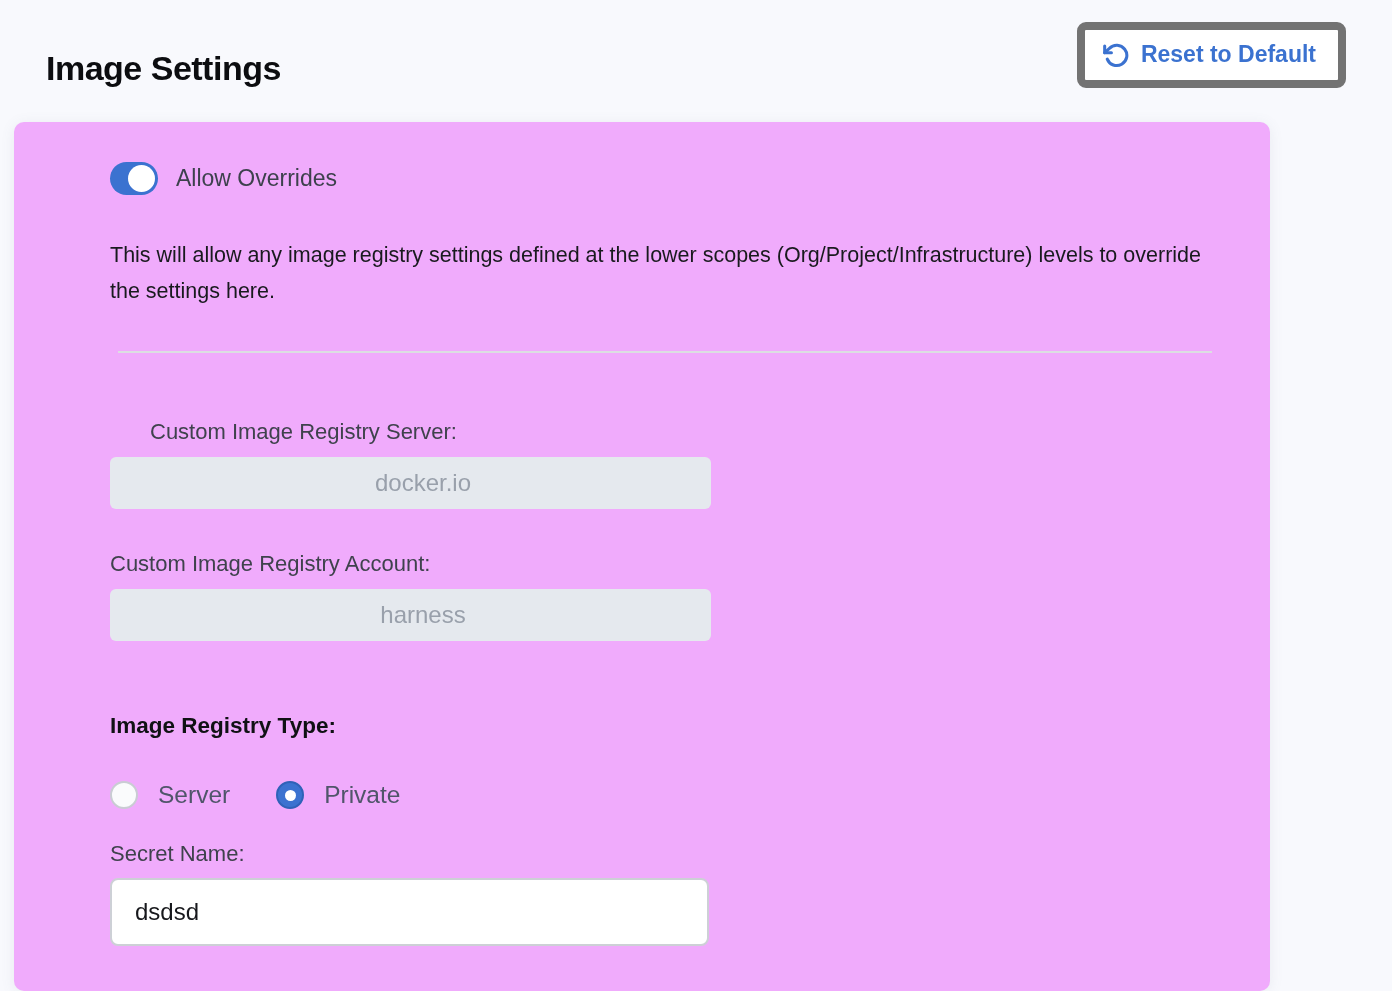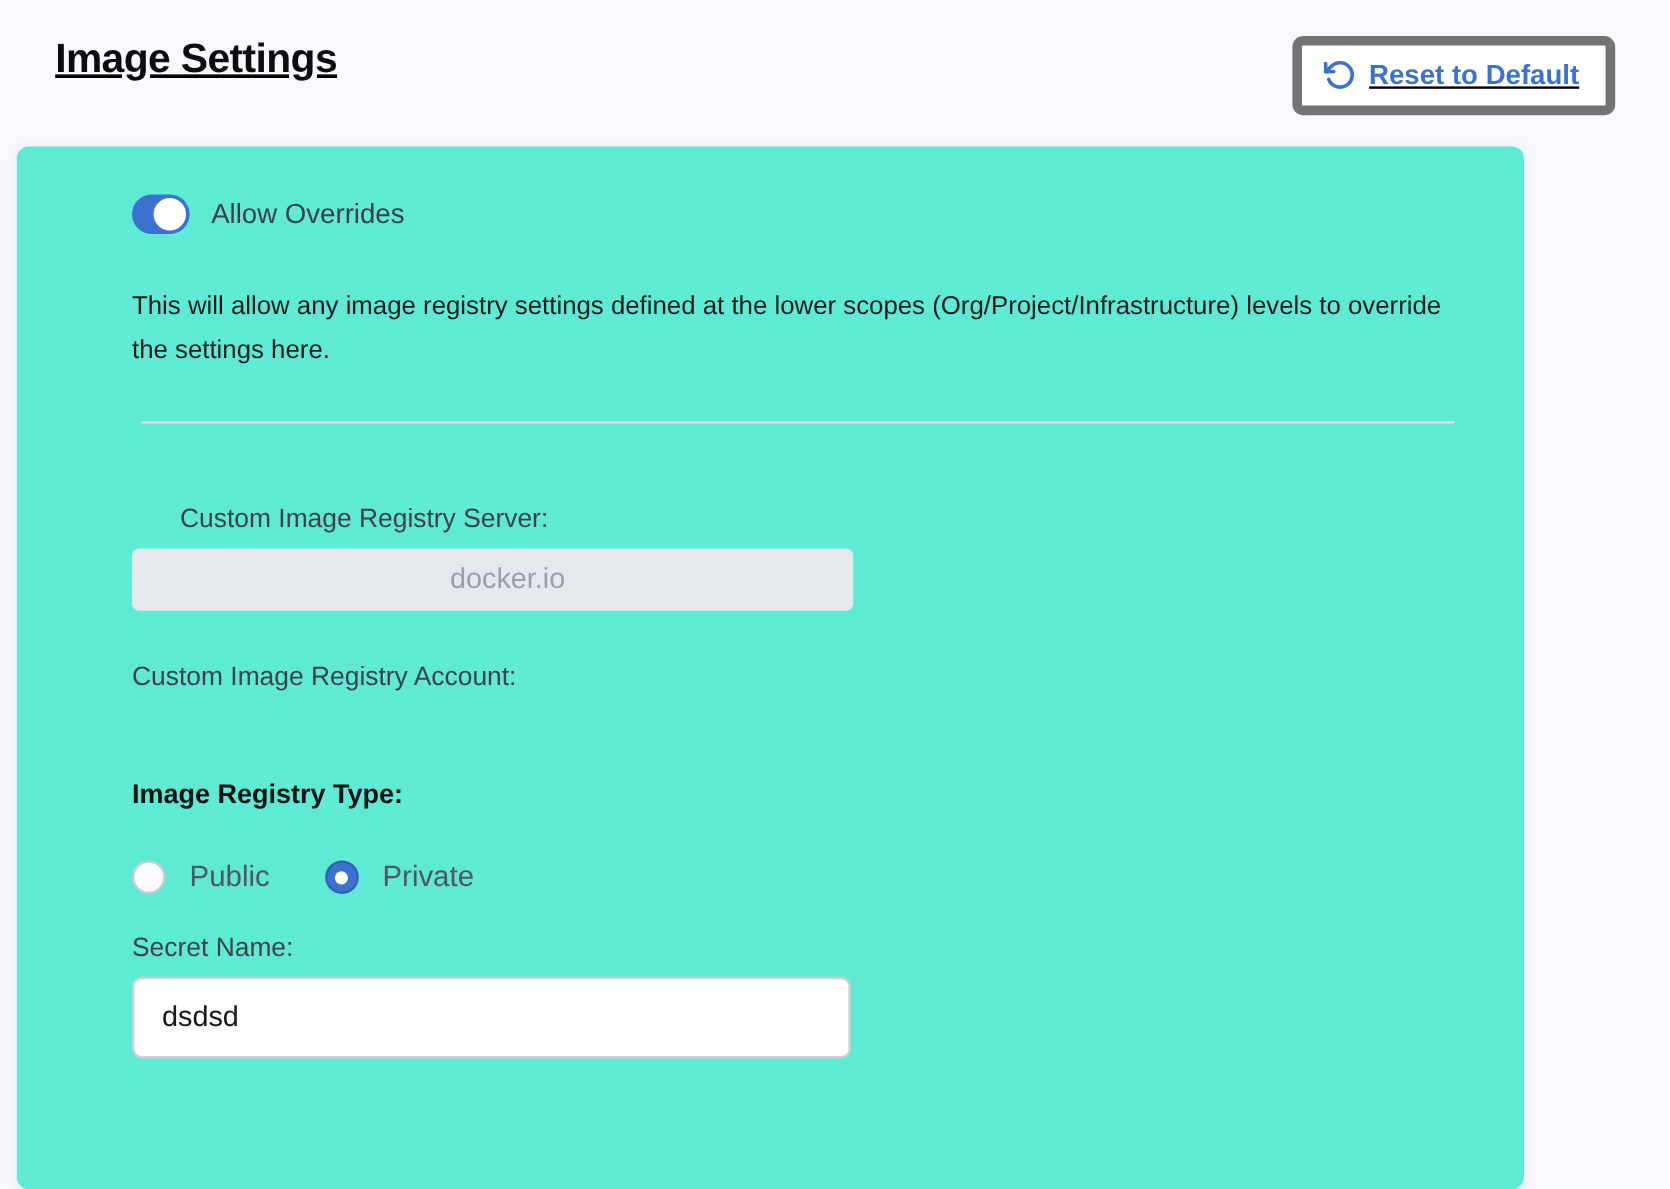--- a/index.html
+++ b/index.html
@@ -6,24 +6,23 @@
   html, body {
     width: 1392px; height: 991px;
     background: #f8f9fd;
     font-family: "Liberation Sans", "DejaVu Sans", sans-serif;
     overflow: hidden;
   }
   
   .header {
     display: flex;
     justify-content: space-between;
-    align-items: flex-start;
+    align-items: flex-end;
     padding: 30px 46px 0 46px;
     height: 88px;
-    text-decoration: underline;
   }
   .page-title {
     font-size: 34px;
     font-weight: 800;
     color: #0c0d10;
     letter-spacing: -0.5px;
   }
   .reset-btn {
     display: flex;
     align-items: center;
@@ -37,21 +36,21 @@
     font-weight: 700;
     padding: 11px 22px 11px 18px;
     cursor: pointer;
     line-height: 1.2;
   }
   .reset-btn svg { display: block; }
 
   
   .card {
     margin: 34px 122px 0 14px;
-    background: #5eead4;
+    background: #f0abfc;
     border-radius: 10px;
     box-shadow: 0 2px 14px rgba(94,105,132,0.10);
     height: 869px;
     padding: 40px 0 0 96px;
   }
 
   
   .toggle-row {
     display: flex;
     align-items: center;
@@ -209,28 +208,29 @@
 
   <p class="description">This will allow any image registry settings defined at the lower scopes (Org/Project/Infrastructure) levels to override the settings here.</p>
 
   <div class="divider"></div>
 
   <div class="field-label first">Custom Image Registry Server:</div>
   <input class="text-input" type="text" disabled="" value="docker.io" style="">
 
   <div class="group-account">
     <div class="field-label">Custom Image Registry Account:</div>
+    <input class="text-input" type="text" disabled="" value="harness" style="">
   </div>
 
   <div class="type-label">Image Registry Type:</div>
 
   <div class="radio-row">
     <div class="radio-option">
       <span class="radio-circle unselected"></span>
-      <span class="radio-label">Public</span>
+      <span class="radio-label">Server</span>
     </div>
     <div class="radio-option">
       <span class="radio-circle selected"></span>
       <span class="radio-label">Private</span>
     </div>
   </div>
 
   <div class="secret-label">Secret Name:</div>
   <input class="secret-input" type="text" value="dsdsd" style="">
 

